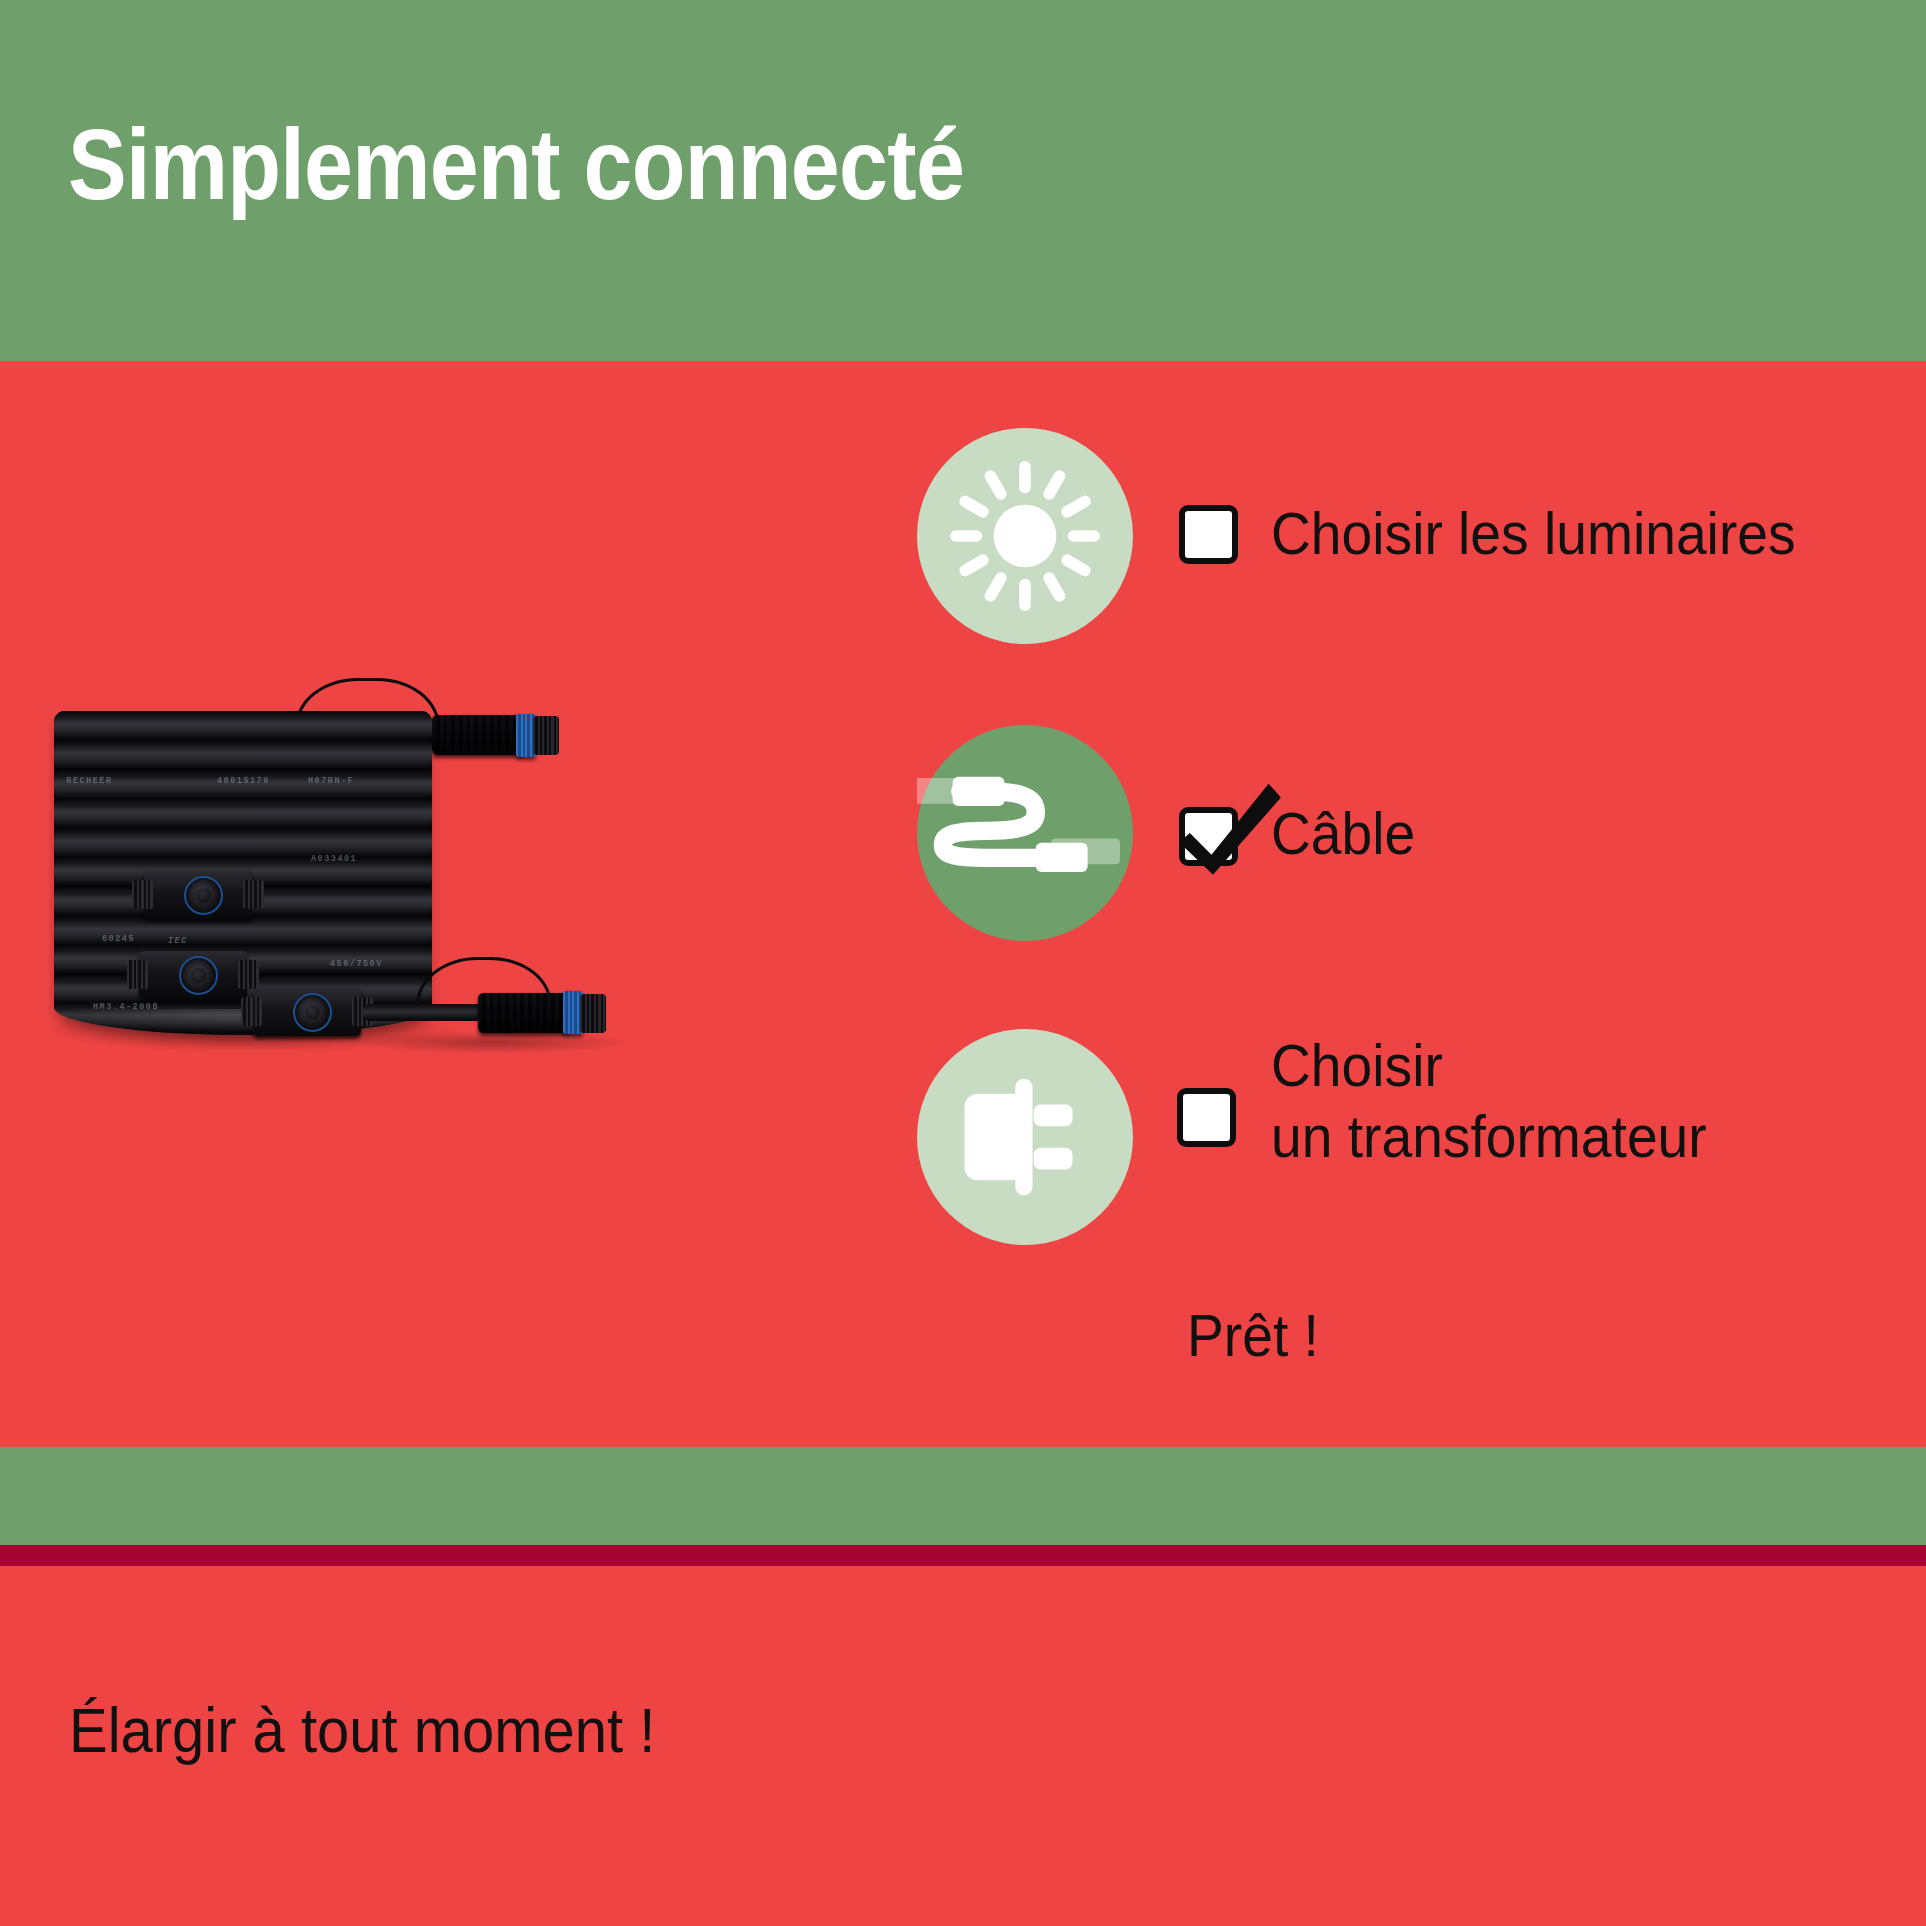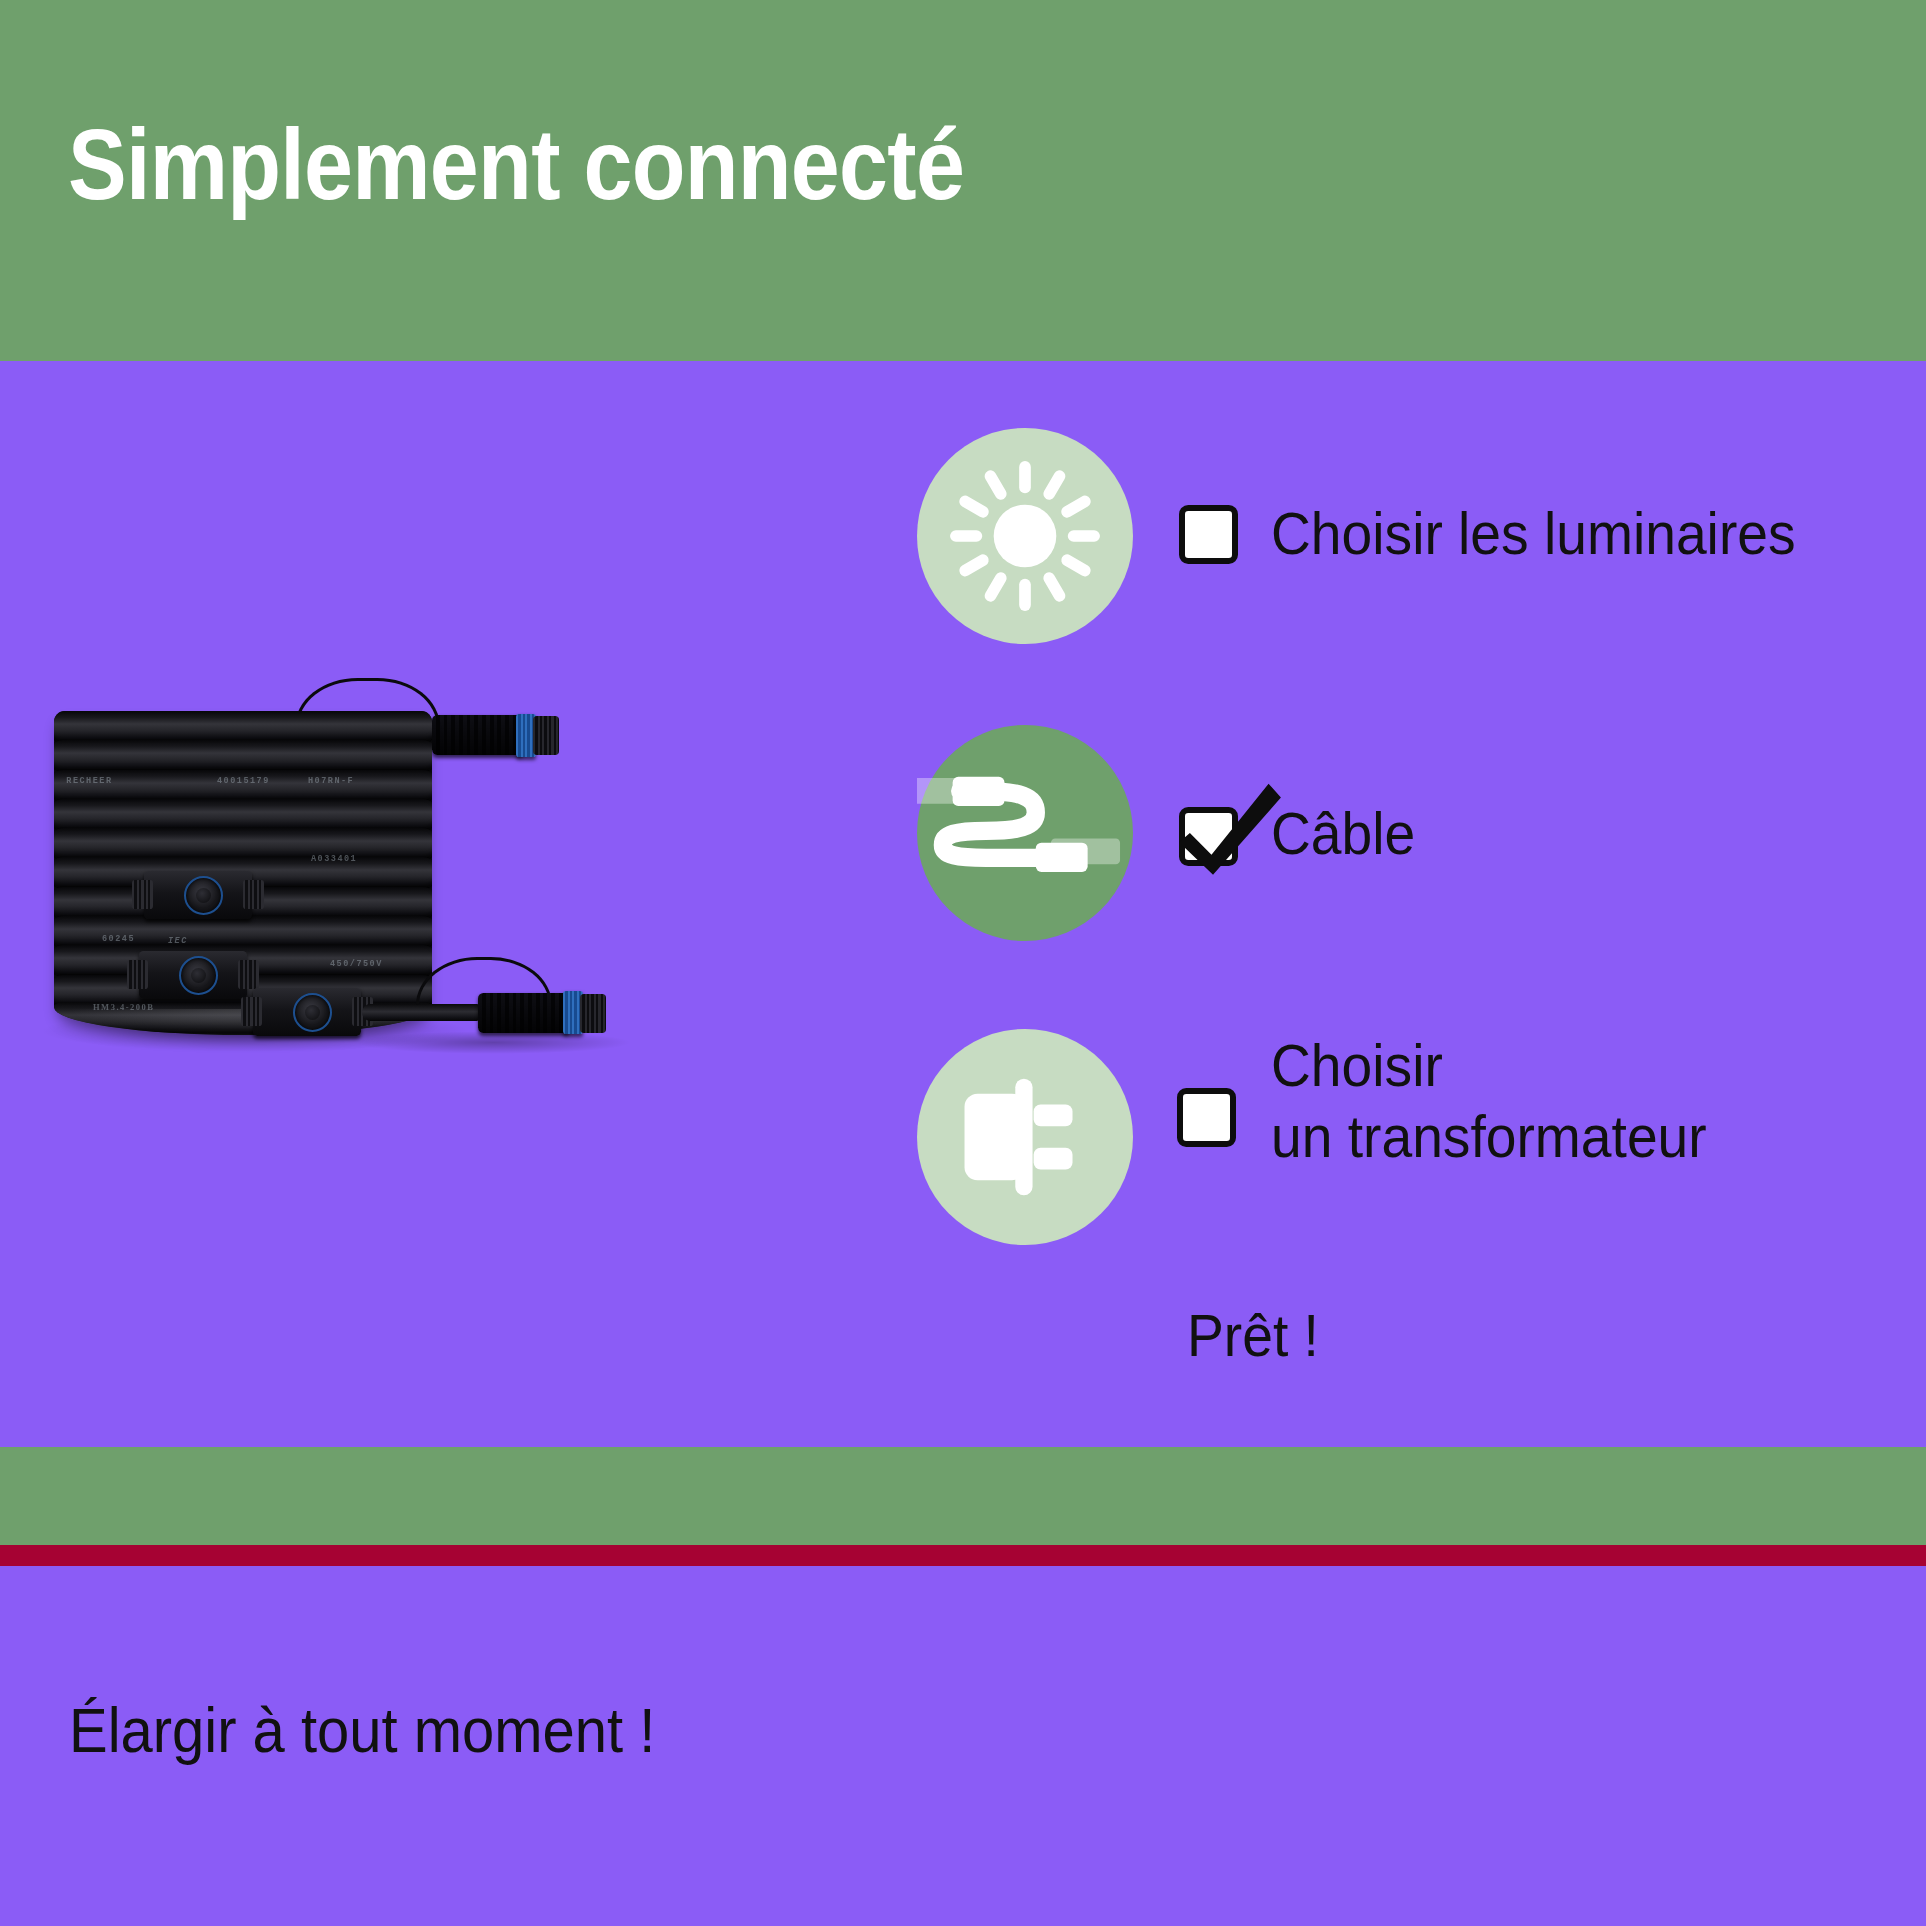--- a/index.html
+++ b/index.html
@@ -7,21 +7,21 @@
     width: 1926px;
     height: 1926px;
     background: #ffffff;
     font-family: "Liberation Sans", sans-serif;
     overflow: hidden;
   }
   .page {
     position: relative;
     width: 1926px;
     height: 1926px;
-    background: #8b5cf6;
+    background: #ef4444;
   }
 
   
   .header-band {
     position: absolute;
     left: 0; top: 0;
     width: 1926px;
     height: 361px;
     background: #6FA06C;
   }
@@ -271,21 +271,21 @@
       <div class="turn" style="top:264px;"></div>
       <div class="turn" style="top:291px;"></div>
 
       <span class="coil-text" style="left:12.3px; top:65px;">RECHEER</span>
       <span class="coil-text" style="left:163px; top:65px;">40015179</span>
       <span class="coil-text" style="left:254px; top:65px;text-align:right;">H07RN-F</span>
       <span class="coil-text" style="left:257px; top:143px;">A033401</span>
       <span class="coil-text" style="left:48px; top:223px;">60245</span>
       <span class="coil-text" style="left:114px; top:225px;font-style:italic;">IEC</span>
       <span class="coil-text" style="left:276px; top:248px;text-align:right;">450/750V</span>
-      <span class="coil-text" style="left:39px; top:291px;font-family:Liberation Serif, serif;">HM3.4-200B</span>
+      <span class="coil-text" style="left:39px; top:291px;">HM3.4-200B</span>
     </div>
 
     <div class="tee" style="left:113px; top:208px;">
       <div class="grip-l"></div>
       <div class="ring"></div>
       <div class="grip-r"></div>
     </div>
 
     <div class="tee" style="left:108px; top:288px;">
       <div class="grip-l"></div>

